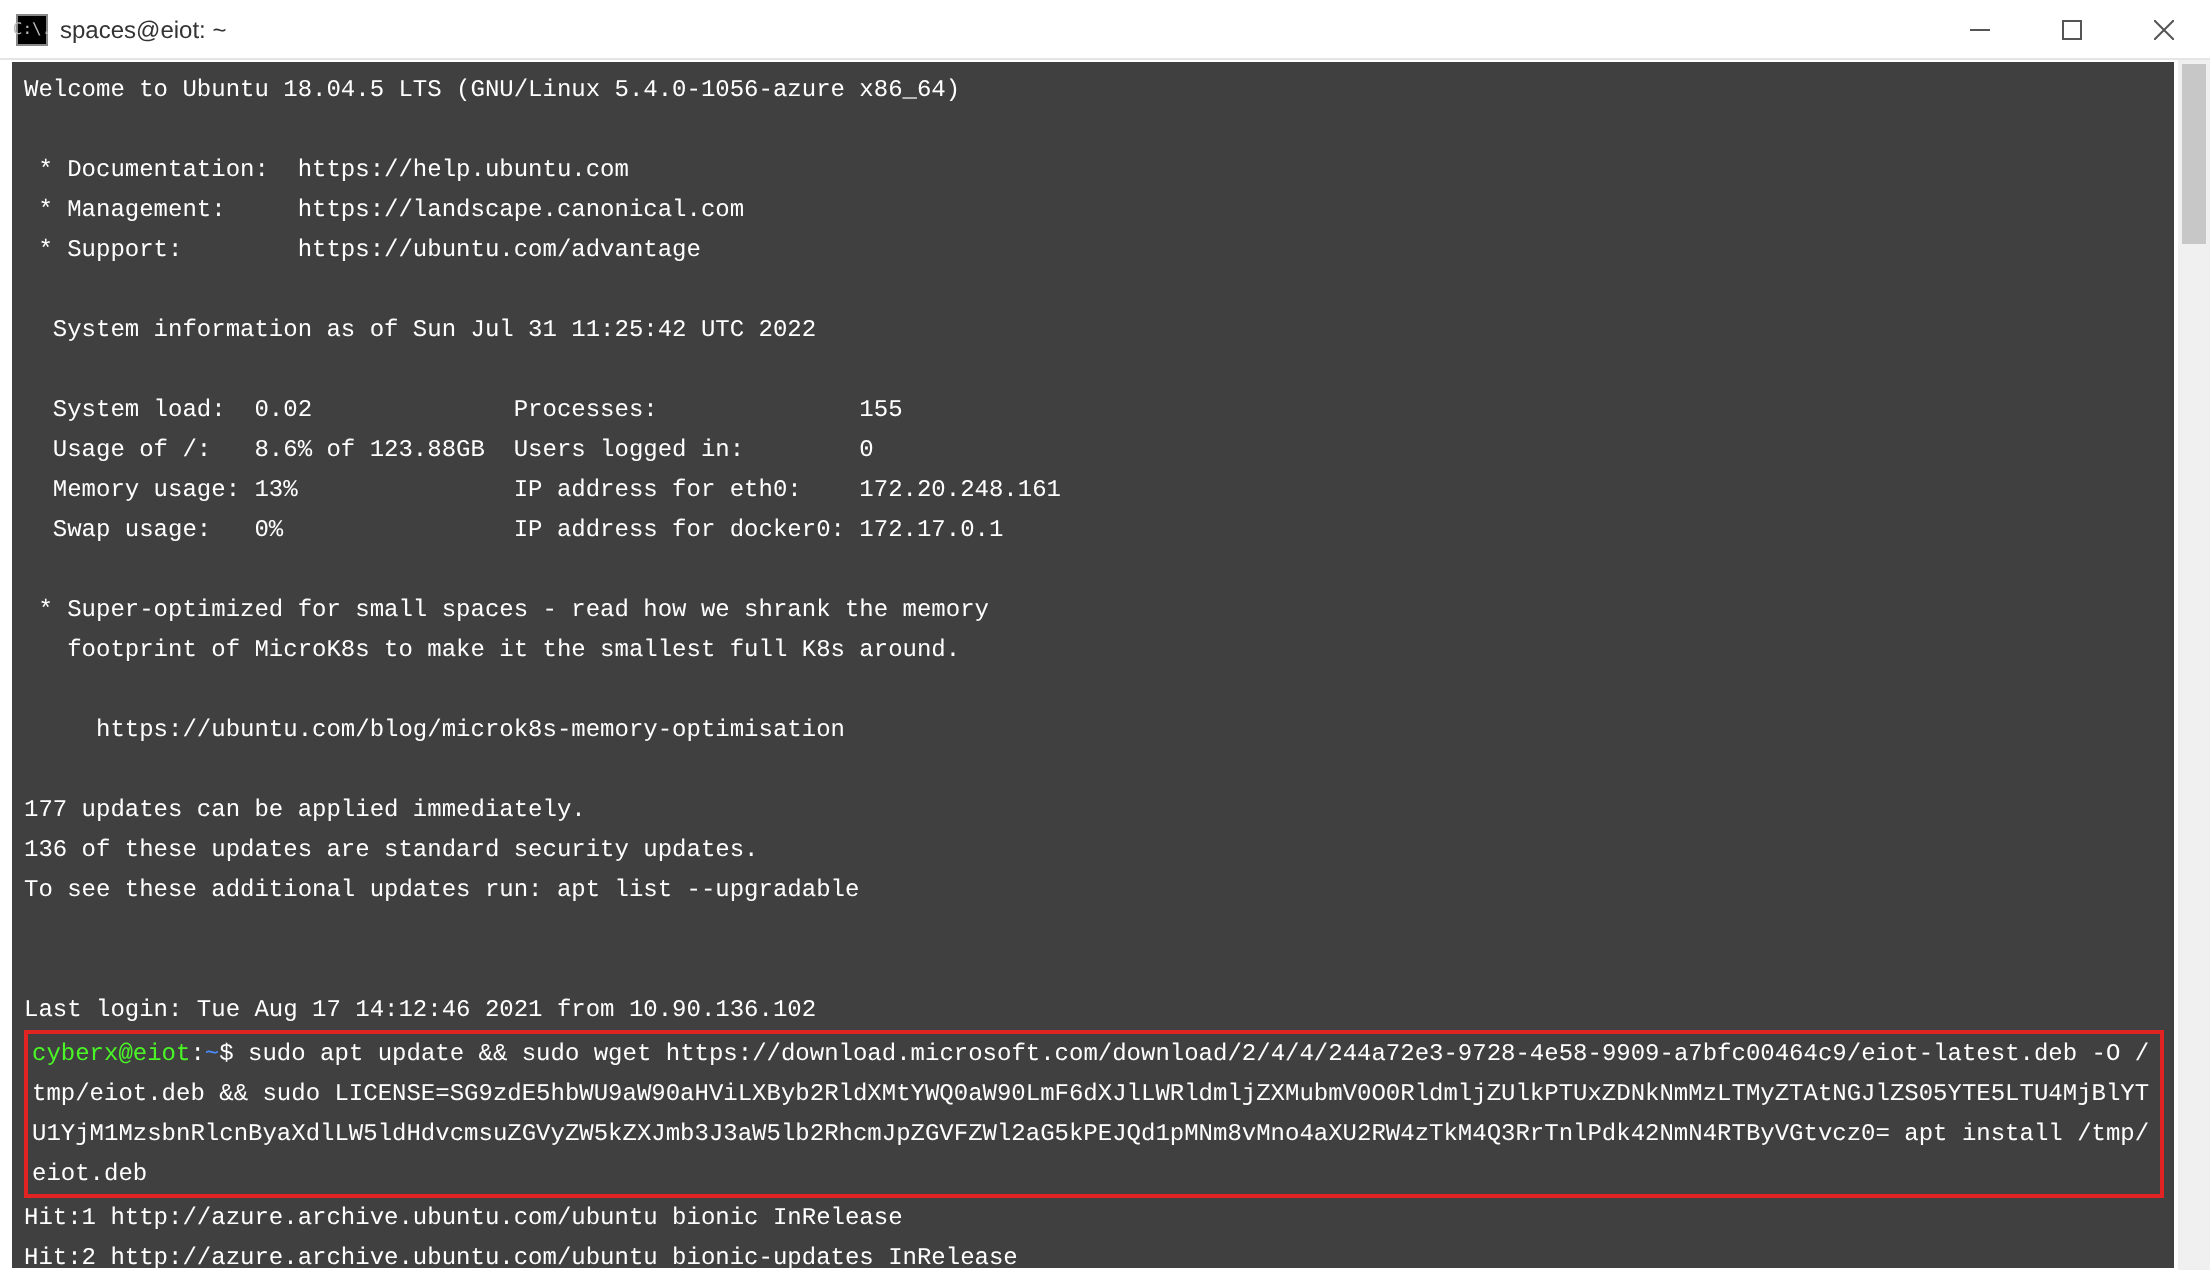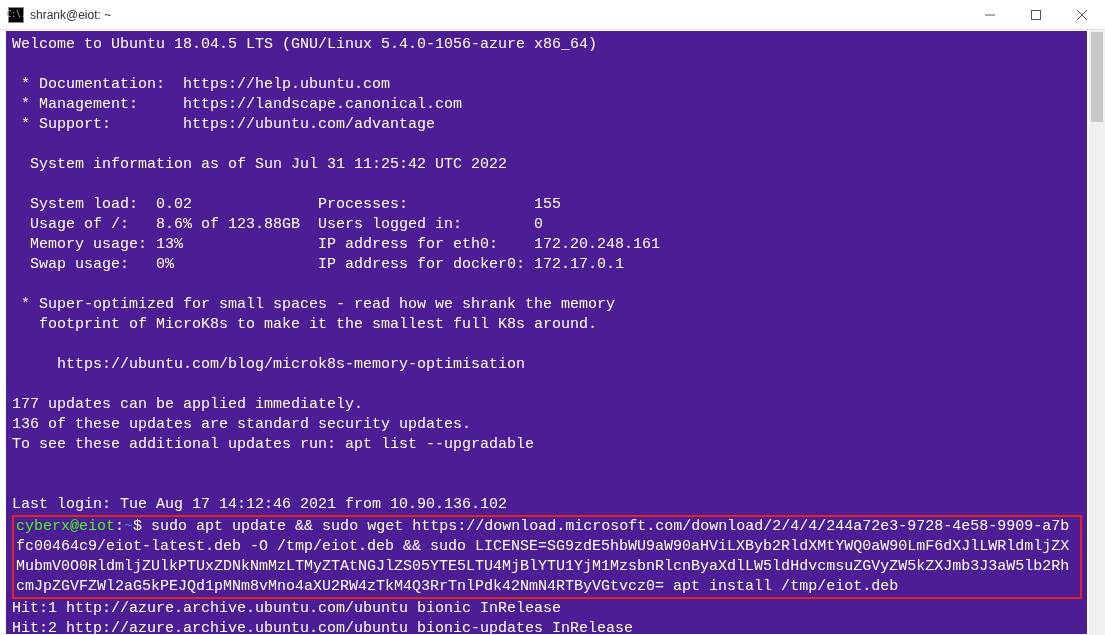--- a/index.html
+++ b/index.html
@@ -51,23 +51,23 @@
       justify-content: center;
       color: #555;
       font-size: 14px;
     }
     .content-wrap {
       display: flex;
       height: calc(635px - 30px);
     }
     .terminal {
       flex: 1;
-      background: #4c1d95;
+      background: #404040;
       color: #fff;
-      font-size: 15px;
+      font-size: 12px;
       line-height: 20px;
       padding: 4px 0 4px 6px;
       white-space: pre;
       margin: 1px 2px 1px 6px;
       overflow: hidden;
     }
     .scrollbar {
       width: 16px;
       background: #f0f0f0;
       position: relative;
@@ -95,21 +95,21 @@
     .cmd-line {
       white-space: normal;
       word-break: break-all;
     }
   </style>
 </head>
 <body>
 
 <div class="titlebar">
   <div class="app-icon">C:\.</div>
-  <span>shrank@eiot: ~</span>
+  <span>spaces@eiot: ~</span>
   <div class="window-controls">
     <div class="win-btn">
       <svg width="10" height="10">
           <line x1="0" y1="5" x2="10" y2="5" stroke="#555" stroke-width="1"></line>
         </svg>
     </div>
     <div class="win-btn">
       <svg width="10" height="10">
           <rect x="0.5" y="0.5" width="9" height="9" fill="none" stroke="#555" stroke-width="1"></rect>
         </svg>

